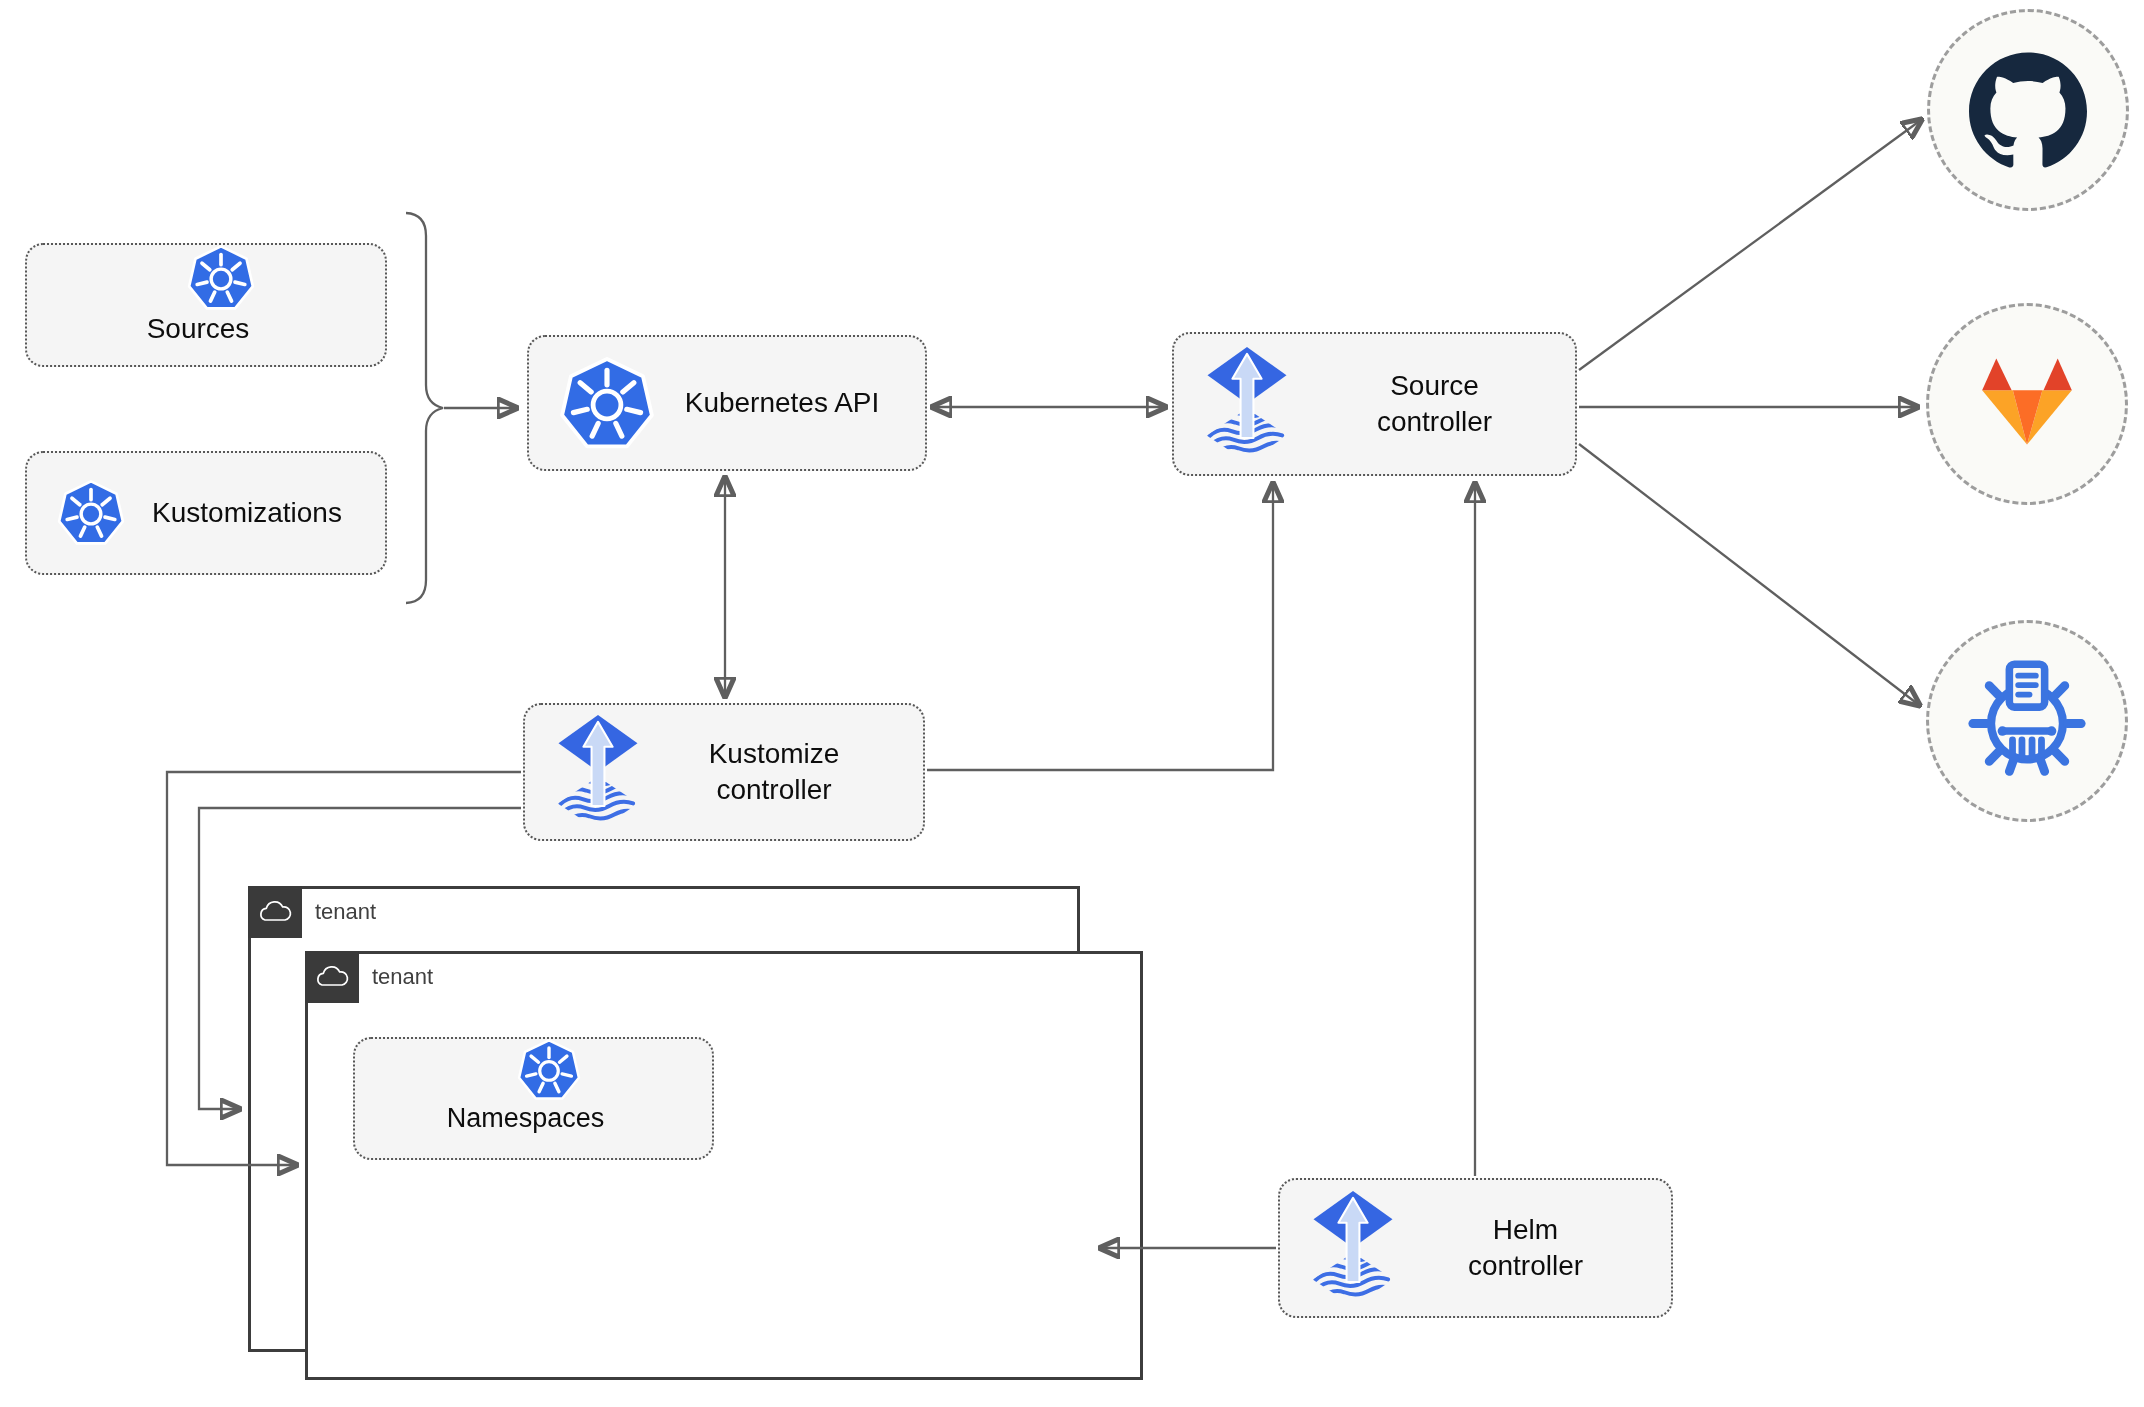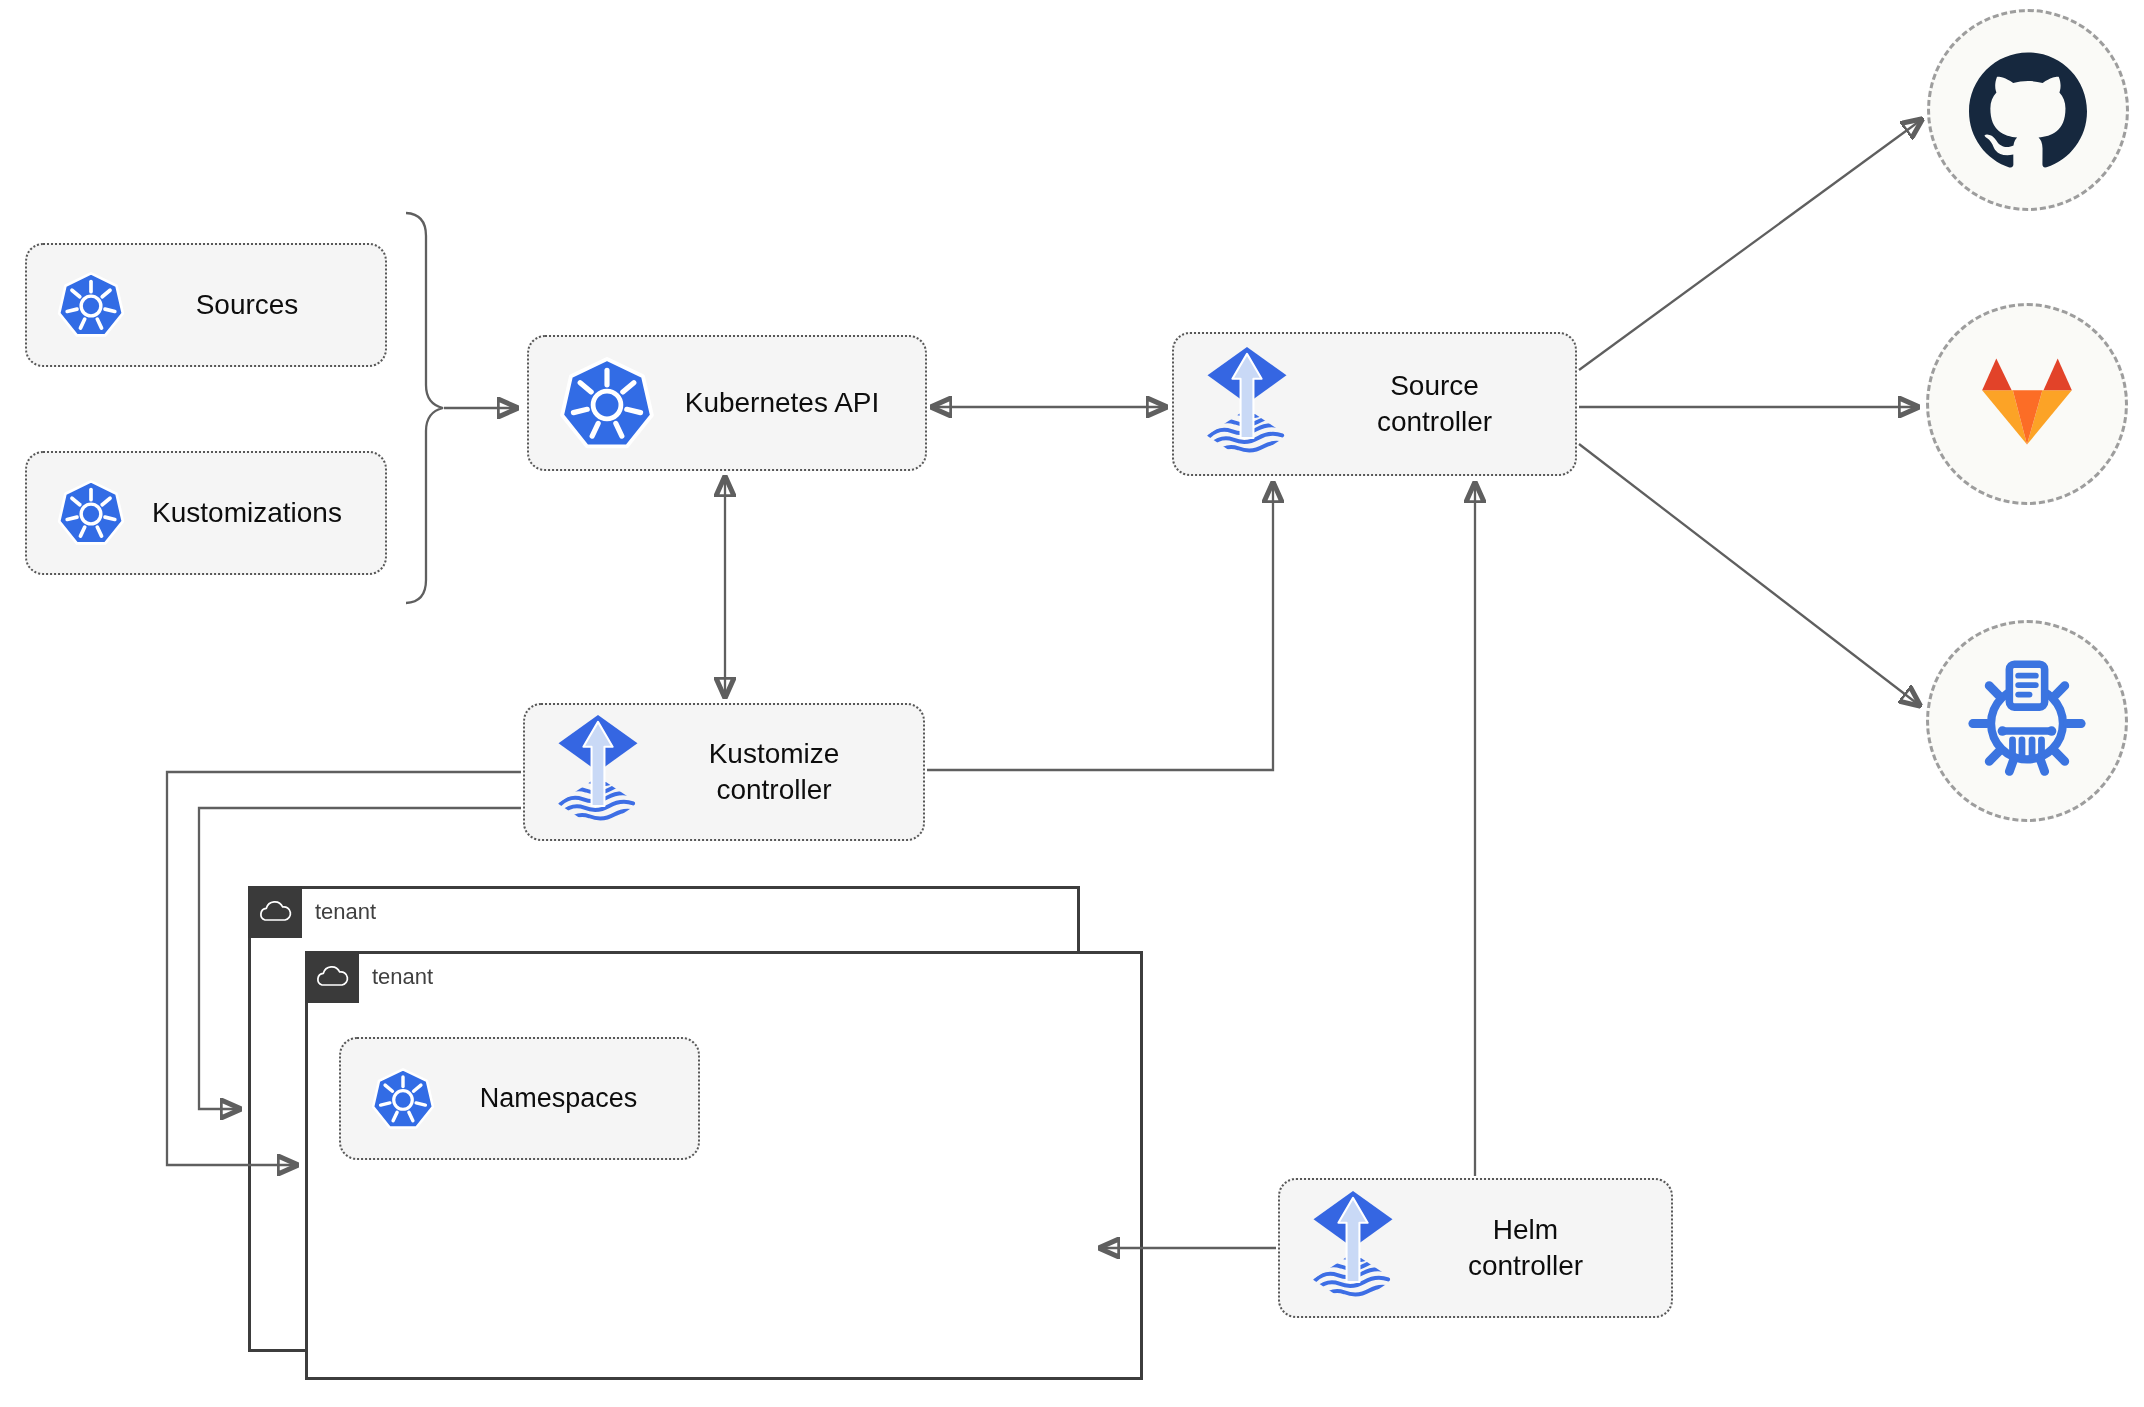--- a/index.html
+++ b/index.html
@@ -138,21 +138,21 @@
 
   <div class="tenant front" style="left:305px;top:951px;width:838px;height:429px;">
     <div class="tag">
       <svg width="40" height="38">
           <use href="#sym-cloud"></use>
         </svg>
     </div>
     <div class="tname">tenant</div>
   </div>
 
-  <div class="node" style="left:25px;top:243px;width:362px;height:124px;">
+  <div class="node" style="left:25px;top:243px;width:362px;height:124px;flex-direction:column;">
     <span class="icon">
       <svg width="68" height="66">
           <use href="#sym-k8s"></use>
         </svg>
     </span>
     <span class="lbl">Sources</span>
   </div>
 
   <div class="node" style="left:25px;top:451px;width:362px;height:124px;">
     <span class="icon">
@@ -201,21 +201,21 @@
       <svg width="86" height="115">
           <use href="#sym-flux"></use>
         </svg>
     </span>
     <span class="lbl">
       <div>Helm</div>
       <div>controller</div>
     </span>
   </div>
 
-  <div class="node" style="left:339px;top:1037px;width:361px;height:123px;z-index:3;">
+  <div class="node" style="left:353px;top:1037px;width:361px;height:123px;z-index:3;flex-direction:column;">
     <span class="icon">
       <svg width="64" height="62">
           <use href="#sym-k8s"></use>
         </svg>
     </span>
     <span class="lbl" style="font-size:27px;">Namespaces</span>
   </div>
 
 
 

